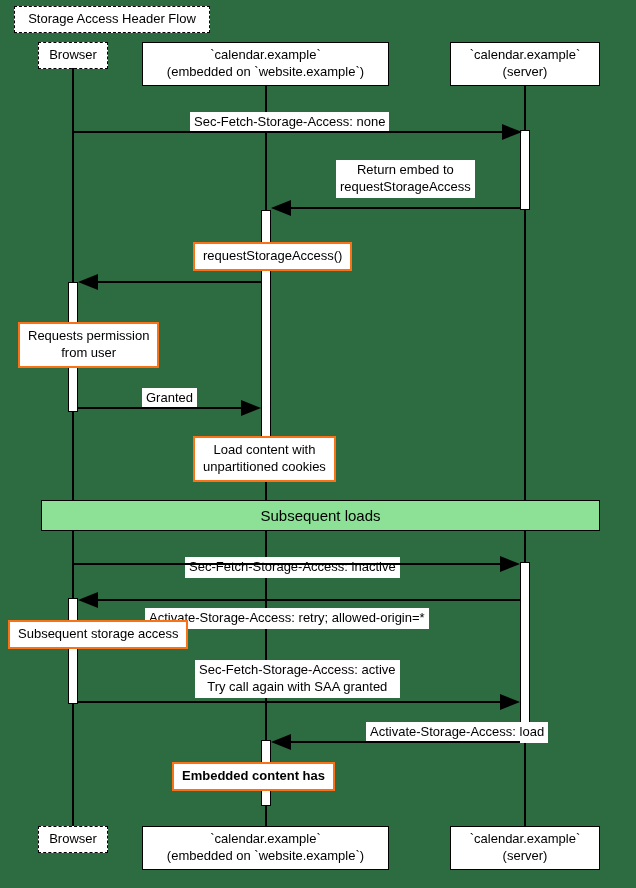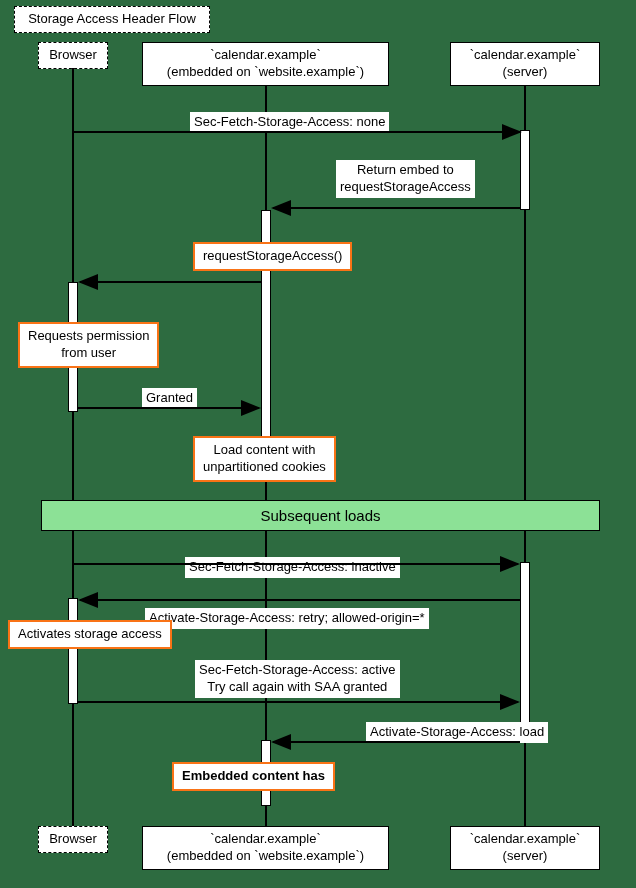--- a/index.html
+++ b/index.html
@@ -121,21 +121,21 @@
 
 <div class="note" style="left:193px; top:436px;">
   <div>Load content with</div>
   <div>unpartitioned cookies</div>
 </div>
 
 <div class="msg-label" style="left:185px; top:544px;margin-top:13px;">Sec-Fetch-Storage-Access: inactive</div>
 
 <div class="msg-label" style="left:145px; top:576px;margin-top:32px;">Activate-Storage-Access: retry; allowed-origin=*</div>
 
-<div class="note" style="left:8px; top:620px;">Activates storage access</div>
+<div class="note" style="left:8px; top:620px;">Subsequent storage access</div>
 
 <div class="msg-label" style="left:195px; top:660px;">
   <div>Sec-Fetch-Storage-Access: active</div>
   <div>Try call again with SAA granted</div>
 </div>
 
 <div class="msg-label" style="left:354px; top:722px;margin-left:12px;">Activate-Storage-Access: load</div>
 
 <div class="note" style="left:172px; top:762px;font-weight:bold;">
   <div>Embedded content has</div>

